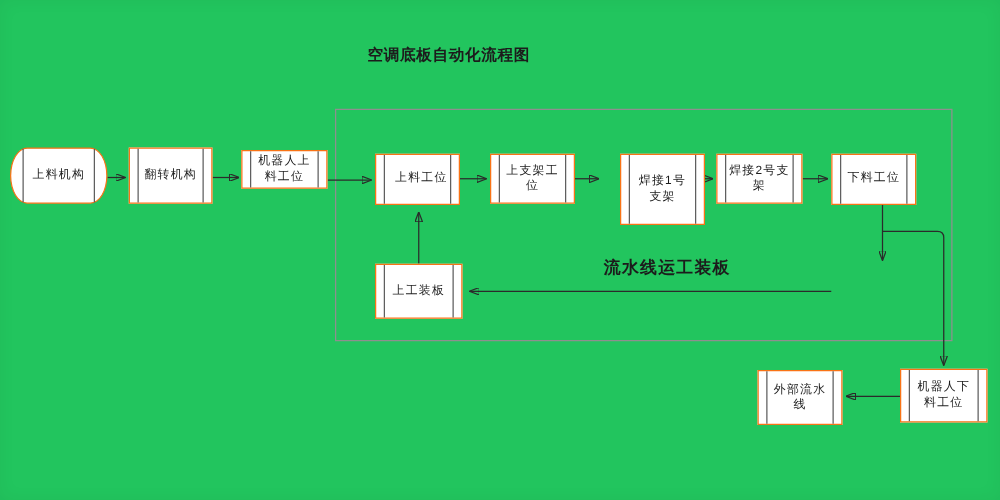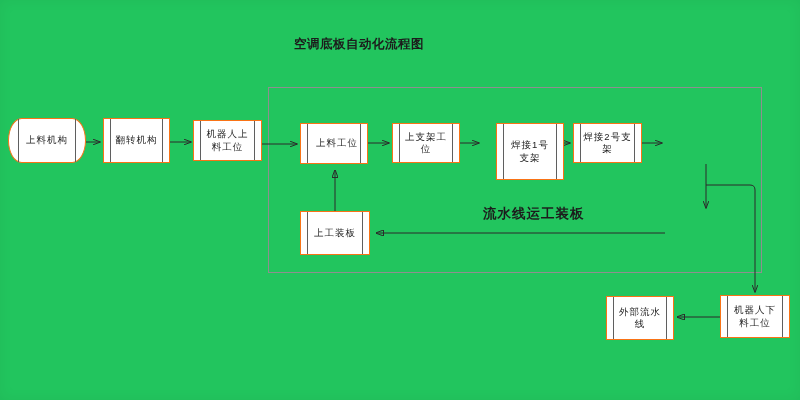--- a/index.html
+++ b/index.html
@@ -33,21 +33,21 @@
   .cyl{border-radius:14px / 23px;}
   .cyl::before{left:9px}
   .cyl::after{right:9px}
   .pbox .lbl{
     font-size:9.5px;line-height:1.3;letter-spacing:1px;
     padding:0 9px;color:#1c1c1c;
   }
   
   .n-loadmech   {left:8px;   top:118px; width:78px; height:45px;}
   .n-flip       {left:103px; top:118px; width:67px; height:45px;}
-  .n-robotload  {left:193px; top:120px; width:69px; height:41px;justify-content:flex-end;}
+  .n-robotload  {left:193px; top:120px; width:69px; height:31px;justify-content:flex-end;}
   .n-loading    {left:300px; top:123px; width:68px; height:41px;justify-content:flex-end;}
   .n-upbracket  {left:392px; top:123px; width:68px; height:40px;}
   .n-weld1      {left:496px; top:123px; width:68px; height:57px;}
   .n-weld2      {left:573px; top:123px; width:69px; height:40px;}
   .n-unload     {left:665px; top:123px; width:68px; height:41px;}
   .n-upplate    {left:300px; top:211px; width:70px; height:44px;}
   .n-lowplate   {left:665px; top:212px; width:68px; height:43px;}
   .n-external   {left:606px; top:296px; width:68px; height:44px;}
   .n-robotunload{left:720px; top:295px; width:70px; height:43px;}
   svg.connectors{position:absolute;left:0;top:0;pointer-events:none;}
@@ -105,20 +105,23 @@
   </div>
 
   <div class="pbox n-weld1">
     <span class="lbl">焊接1号支架</span>
   </div>
 
   <div class="pbox n-weld2">
     <span class="lbl">焊接2号支架</span>
   </div>
 
+  <div class="pbox n-unload">
+    <span class="lbl">下料工位</span>
+  </div>
 
   <div class="pbox n-upplate">
     <span class="lbl">上工装板</span>
   </div>
 
 
   <div class="pbox n-external">
     <span class="lbl">外部流水线</span>
   </div>
 

